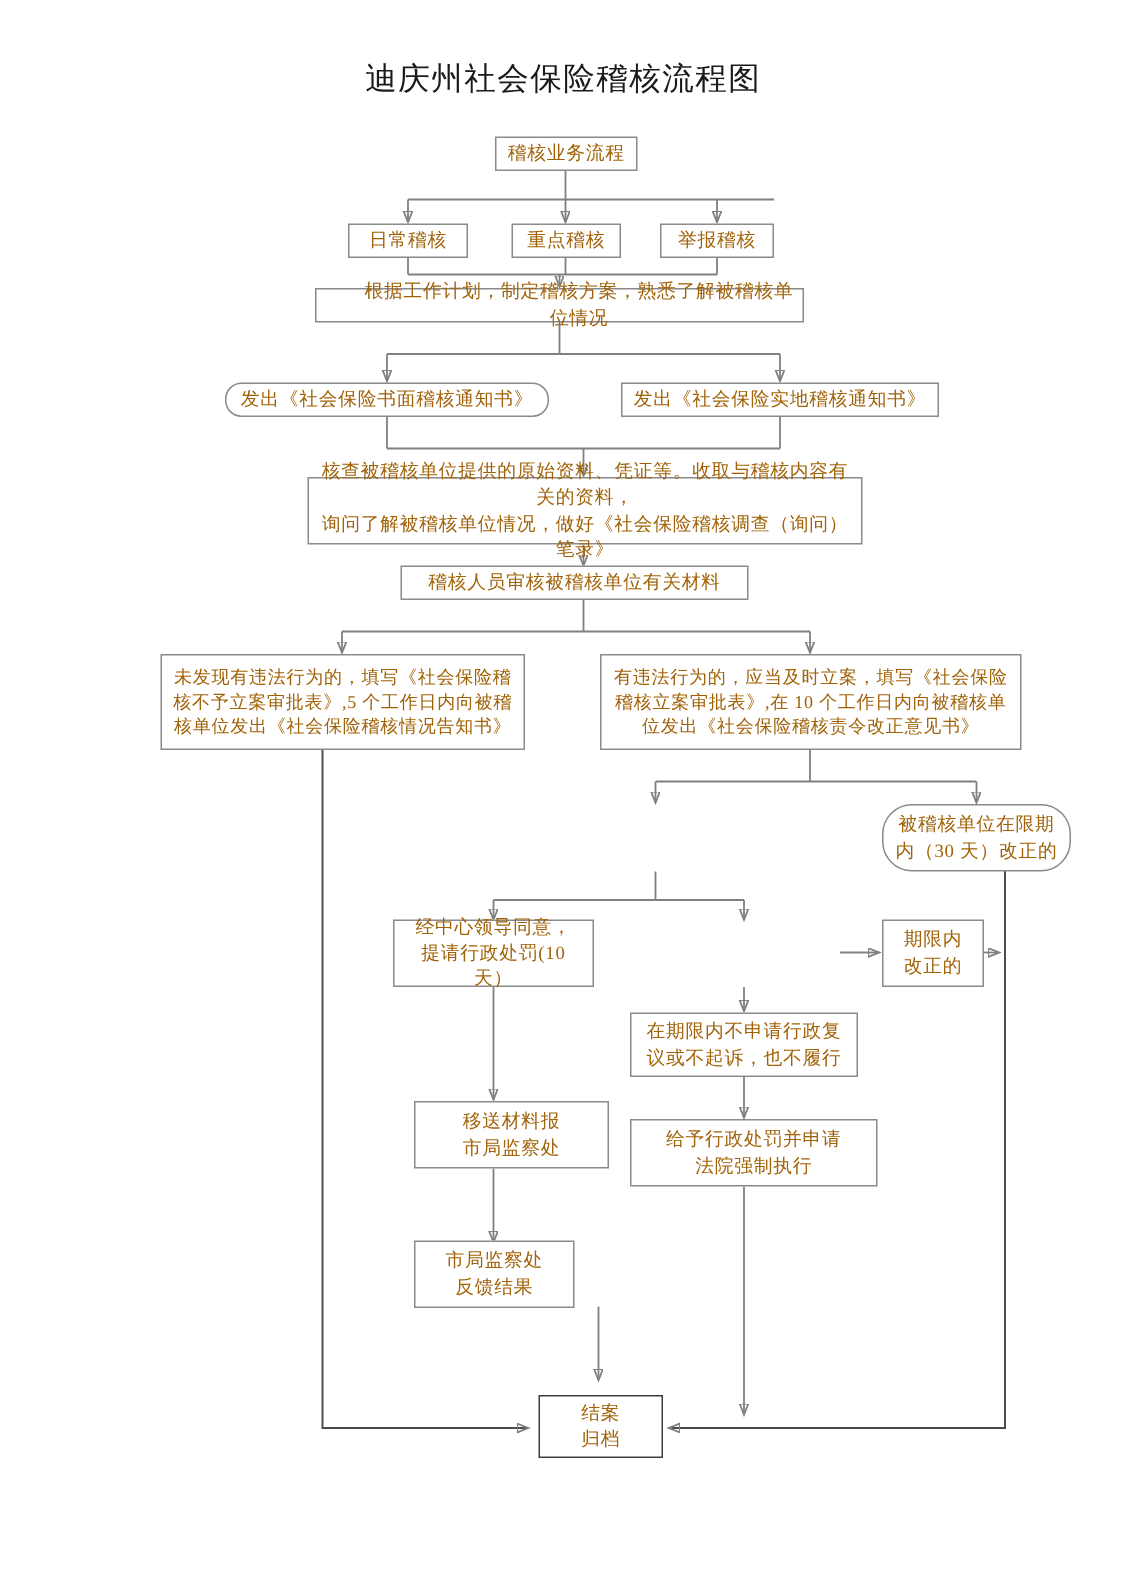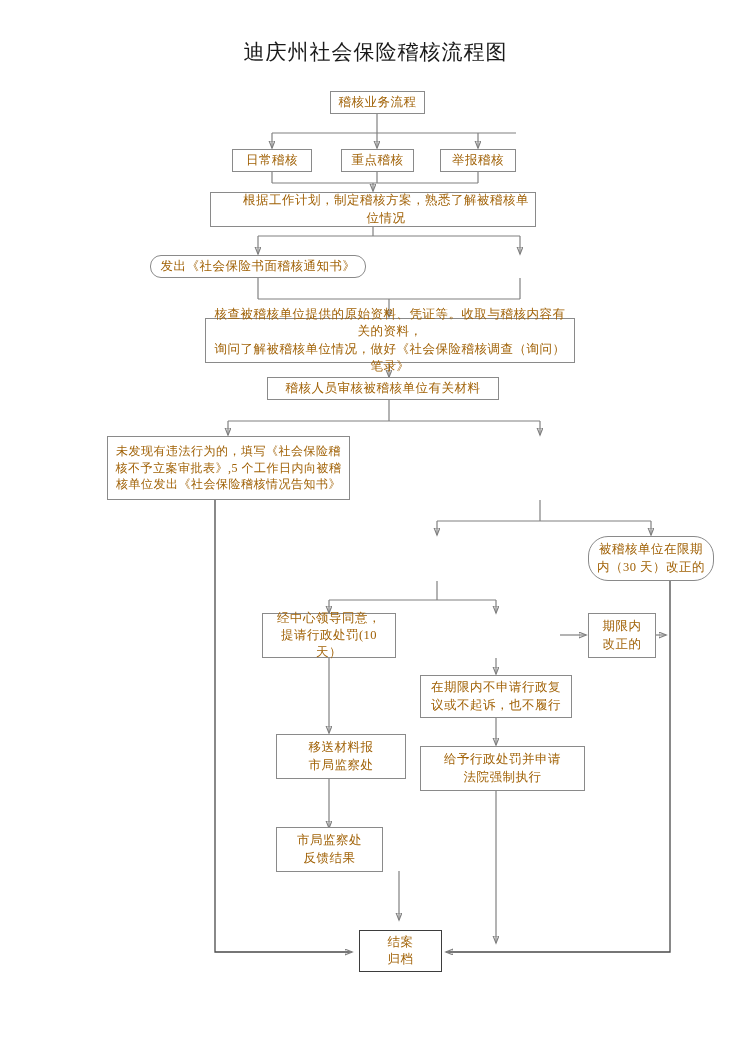--- a/index.html
+++ b/index.html
@@ -158,44 +158,52 @@
   </div>
 
   <div class="node fs13" style="left:341px; top:149px; width:73px; height:23px;">
     <span>重点稽核</span>
   </div>
 
   <div class="node fs13" style="left:440px; top:149px; width:76px; height:23px;">
     <span>举报稽核</span>
   </div>
 
-  <div class="node fs13" style="left:210px; top:192px; width:326px; height:35px;padding-left:30px;">
+  <div class="node fs13" style="left:210px; top:192px; width:326px; height:23px;padding-left:30px;">
     <span>根据工作计划，制定稽核方案，熟悉了解被稽核单位情况</span>
   </div>
 
   <div class="node fs13" style="left:150px; top:255px; width:216px; height:23px;border-radius:11px;">
     <span>发出《社会保险书面稽核通知书》</span>
   </div>
 
+  <div class="node fs13" style="left:414px; top:255px; width:212px; height:23px;">
+    <span>发出《社会保险实地稽核通知书》</span>
+  </div>
 
   <div class="node fs13" style="left:205px; top:318px; width:370px; height:45px;">
     <span>核查被稽核单位提供的原始资料、凭证等。收取与稽核内容有关的资料，
 询问了解被稽核单位情况，做好《社会保险稽核调查（询问）笔录》</span>
   </div>
 
   <div class="node fs13" style="left:267px; top:377px; width:232px; height:23px;">
     <span>稽核人员审核被稽核单位有关材料</span>
   </div>
 
   <div class="node fs12" style="left:107px; top:436px; width:243px; height:64px;">
     <span>未发现有违法行为的，填写《社会保险稽
 核不予立案审批表》,5 个工作日内向被稽
 核单位发出《社会保险稽核情况告知书》</span>
   </div>
 
+  <div class="node fs12" style="left:400px; top:436px; width:281px; height:64px;">
+    <span>有违法行为的，应当及时立案，填写《社会保险
+稽核立案审批表》,在 10 个工作日内向被稽核单
+位发出《社会保险稽核责令改正意见书》</span>
+  </div>
 
 
   <div class="node fs13" style="left:588px; top:536px; width:126px; height:45px;border-radius:20px;">
     <span>被稽核单位在限期
 内（30 天）改正的</span>
   </div>
 
   <div class="node fs13" style="left:262px; top:613px; width:134px; height:45px;">
     <span>经中心领导同意，
 提请行政处罚(10 天）</span>

